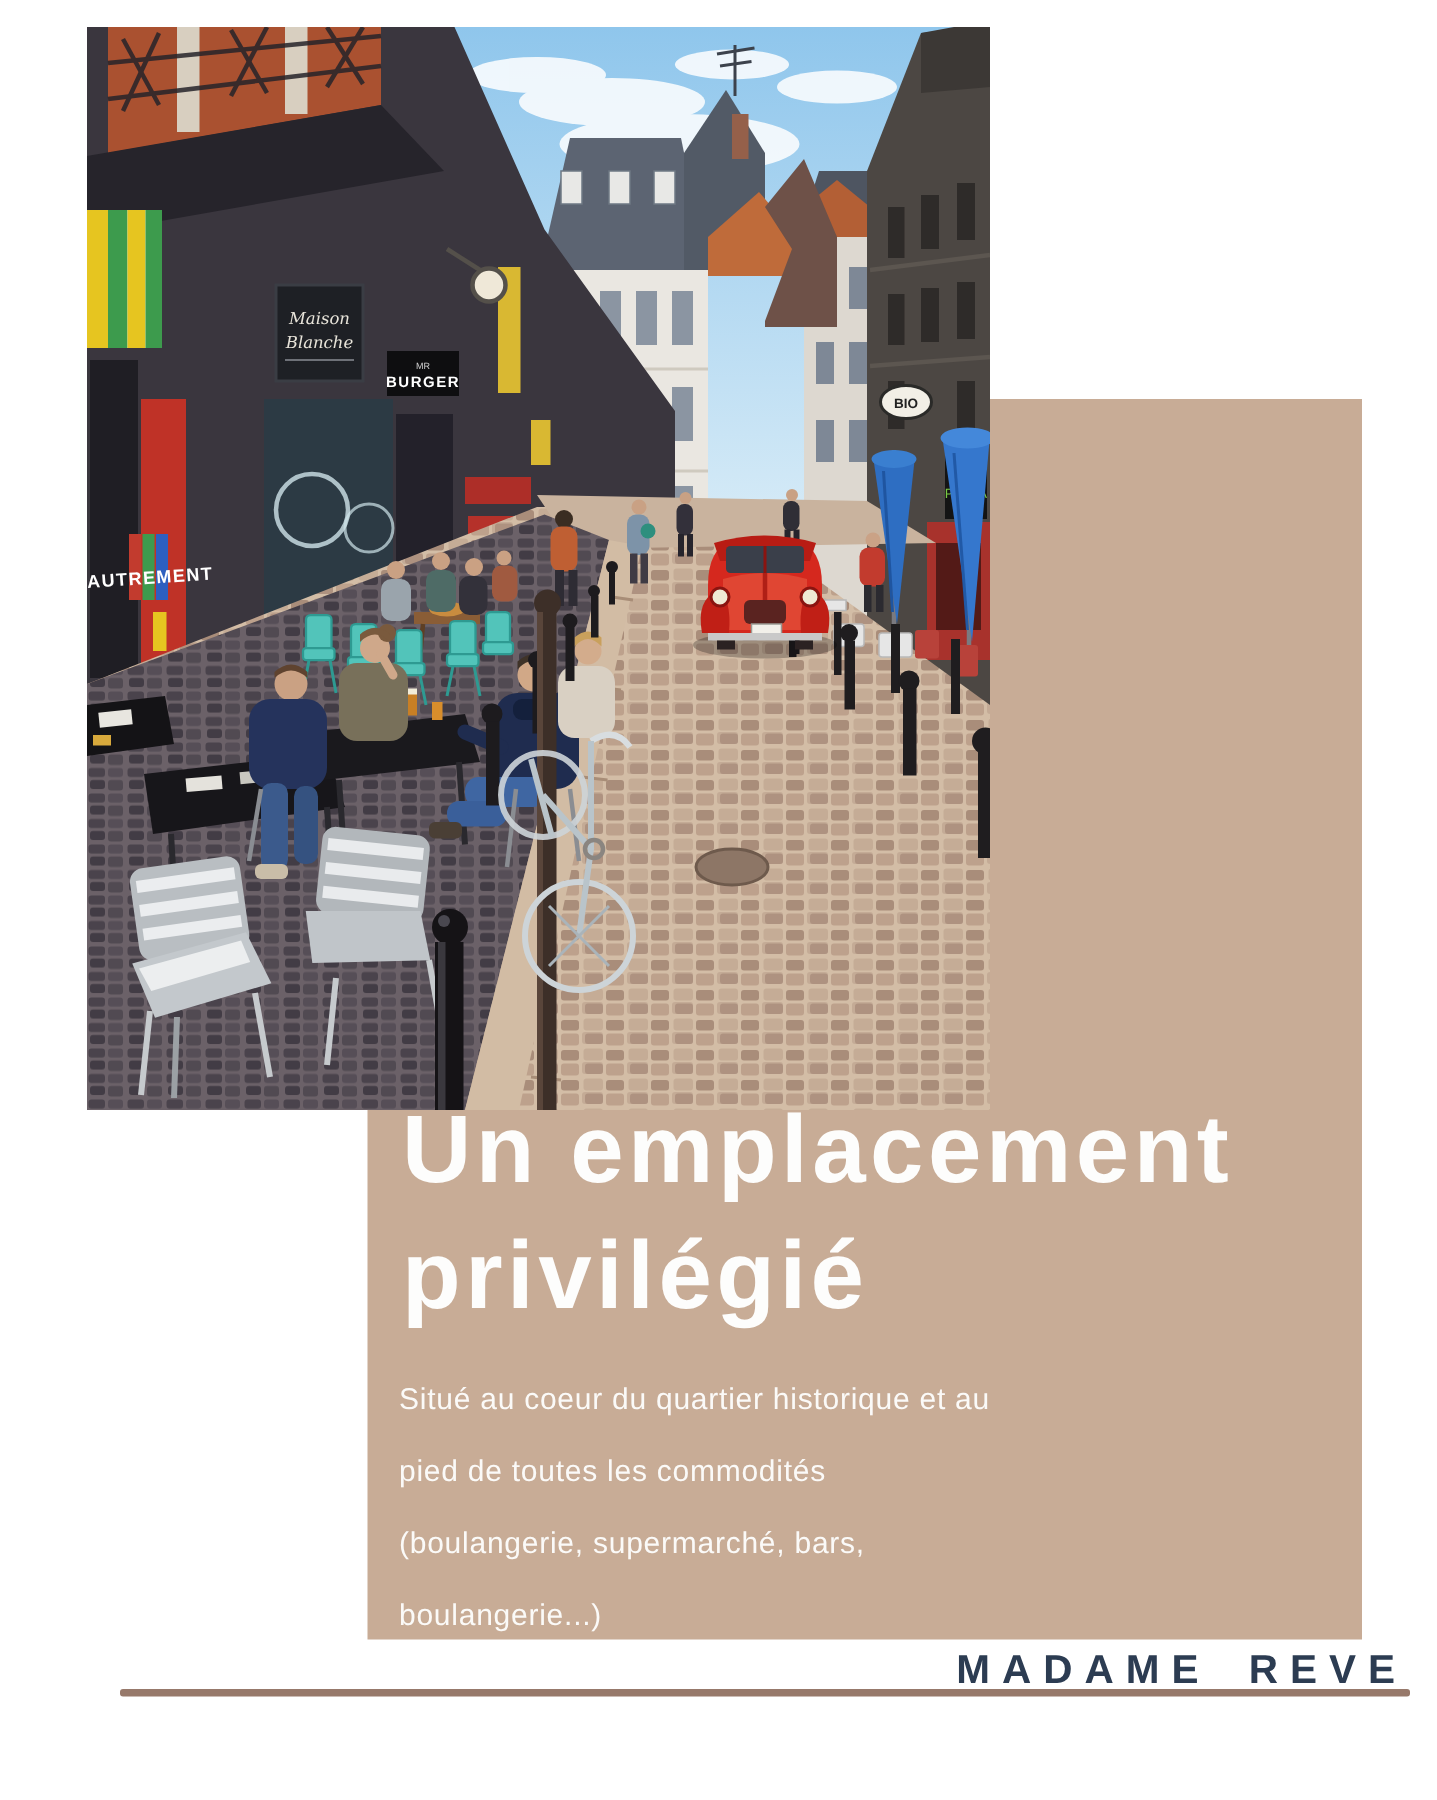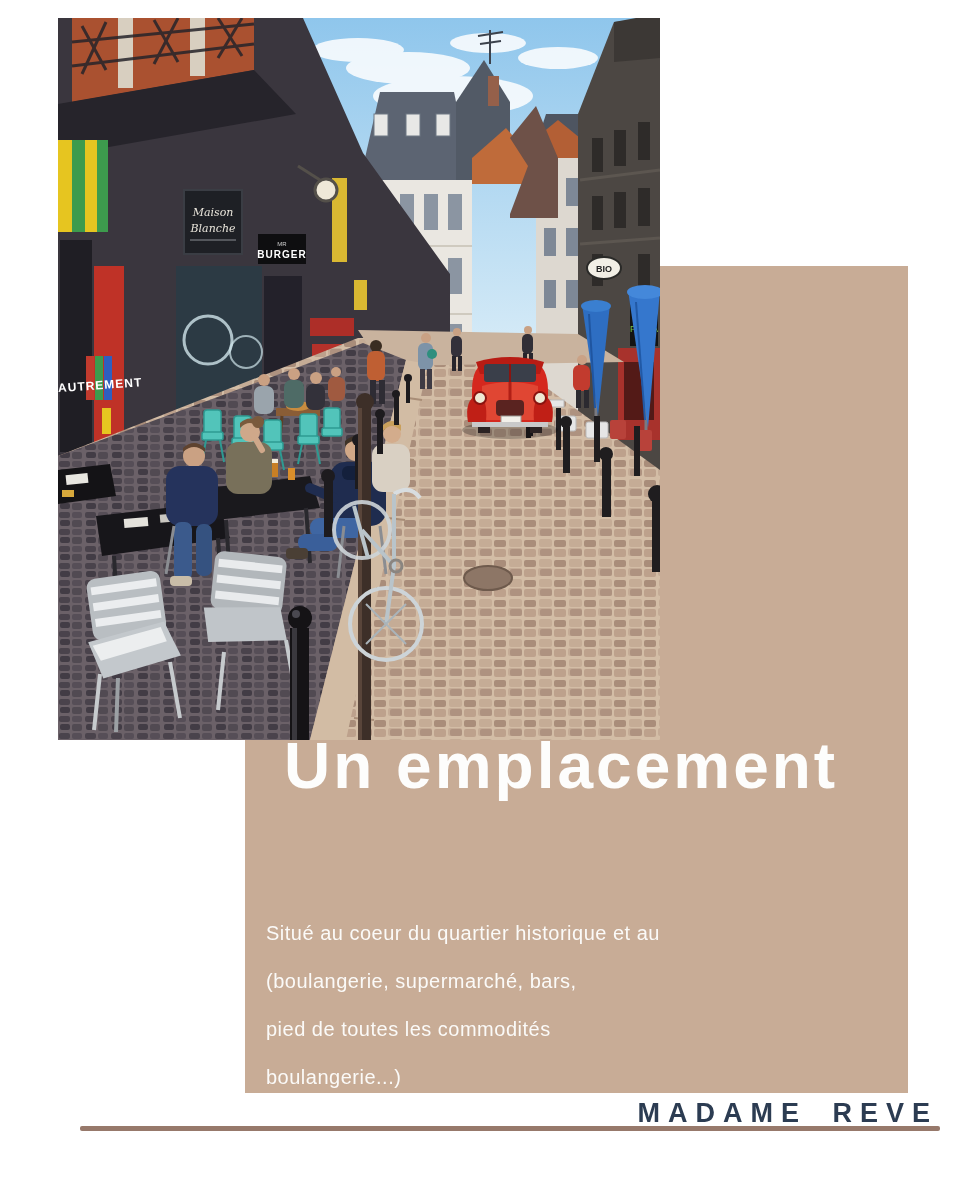--- a/index.html
+++ b/index.html
@@ -14,21 +14,20 @@
   }
   .photo-frame{
     position:absolute;left:58px;top:18px;width:602px;height:722px;
     overflow:hidden;
   }
   .photo-frame svg{display:block;width:602px;height:722px;}
   .headline{
     position:absolute;left:268px;top:724px;width:630px;
     color:#fdfdfc;font-weight:bold;font-size:64px;line-height:84px;
     letter-spacing:3px;
-    margin-left:16px;
   }
   .body-copy{
     position:absolute;left:266px;top:909px;width:650px;
     color:#fbfaf8;font-size:20px;line-height:48px;letter-spacing:0.5px;
   }
   .body-copy div{white-space:nowrap;}
   .footer-divider{
     position:absolute;left:80px;top:1126px;width:860px;height:5px;
     background:#97796b;border-radius:2px;
   }
@@ -511,23 +510,24 @@
     <circle cx="242" cy="600" r="12" fill="#151316"></circle>
     <circle cx="238" cy="596" r="4" fill="#4a4850"></circle>
     <rect x="232" y="610" width="19" height="112" fill="#151316"></rect>
     <rect x="234" y="610" width="5" height="112" fill="#3a383e"></rect>
   </g>
 </svg>
 </div>
 
 <div class="headline">
   <div>Un emplacement</div>
+  <div>privilégié</div>
 </div>
 
 <div class="body-copy">
   <div>Situé au coeur du quartier historique et au</div>
+  <div>pied de toutes les commodités</div>
   <div>(boulangerie, supermarché, bars,</div>
-  <div>pied de toutes les commodités</div>
   <div>boulangerie...)</div>
 </div>
 
 <div class="footer-divider"></div>
 <div class="brand-wordmark">MADAME REVE</div>
 
 </body></html>

